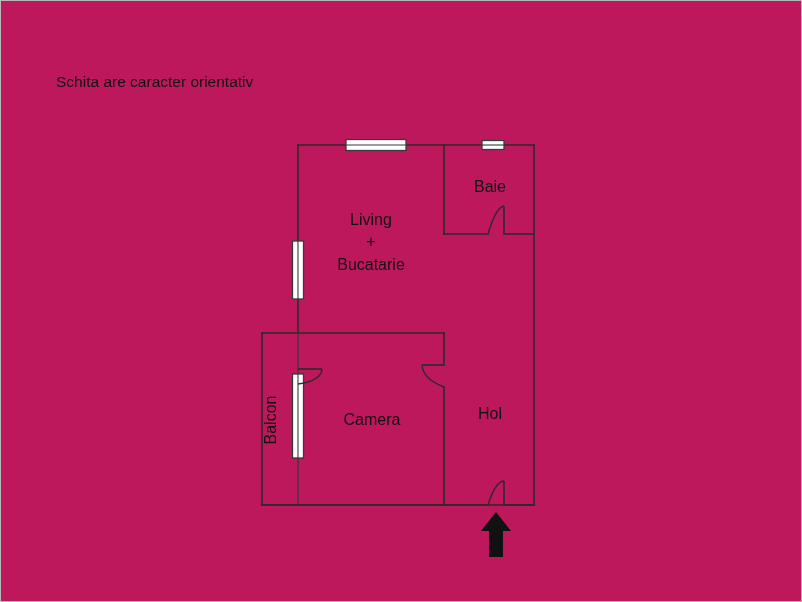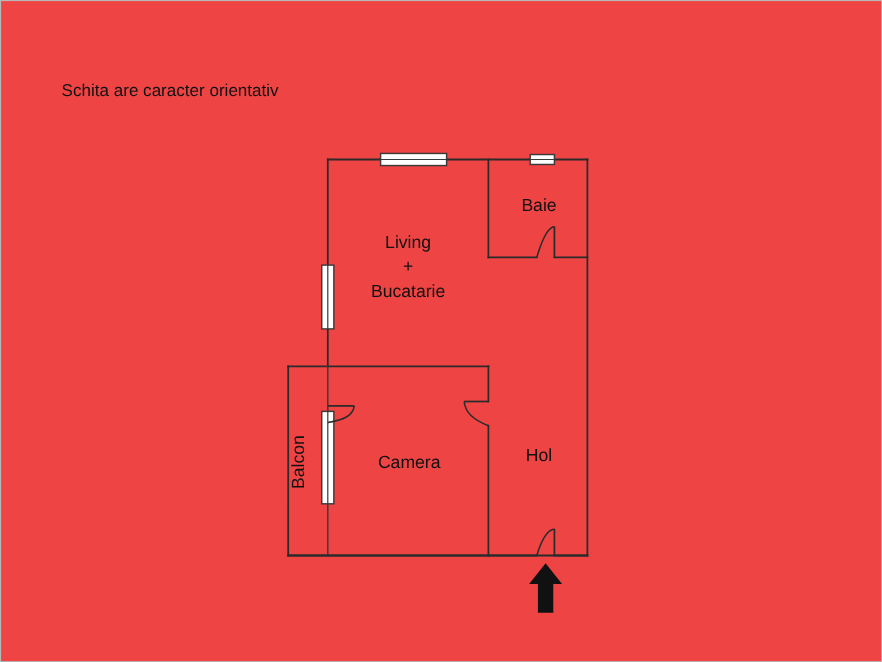--- a/index.html
+++ b/index.html
@@ -10,21 +10,21 @@
   body {
     width: 802px;
     height: 602px;
     font-family: "Liberation Sans", sans-serif;
     overflow: hidden;
   }
   #page {
     position: relative;
     width: 802px;
     height: 602px;
-    background: #ef4444;
+    background: #be185d;
     box-sizing: border-box;
     border: 1px solid #b8b8b8;
   }
   #plan-svg {
     position: absolute;
     left: 0;
     top: 0;
     width: 802px;
     height: 602px;
     display: block;

